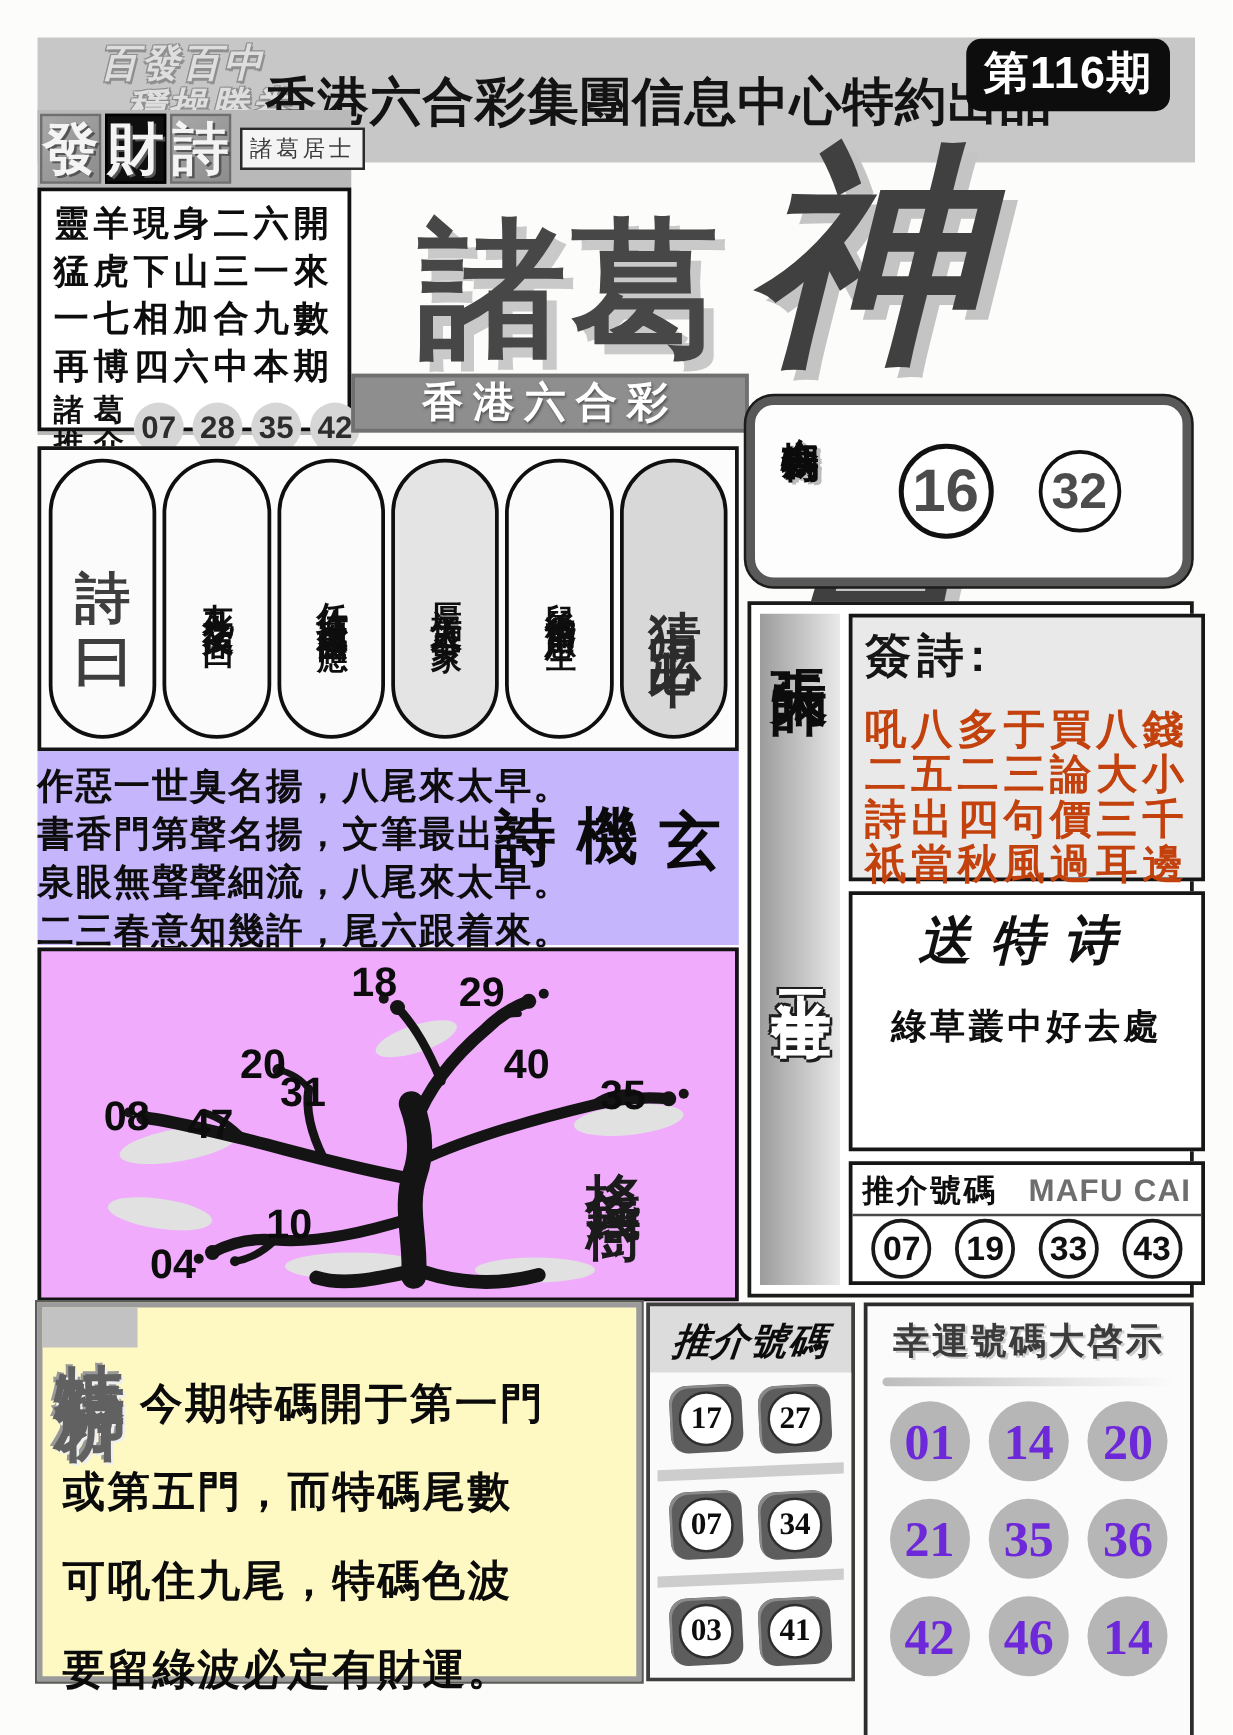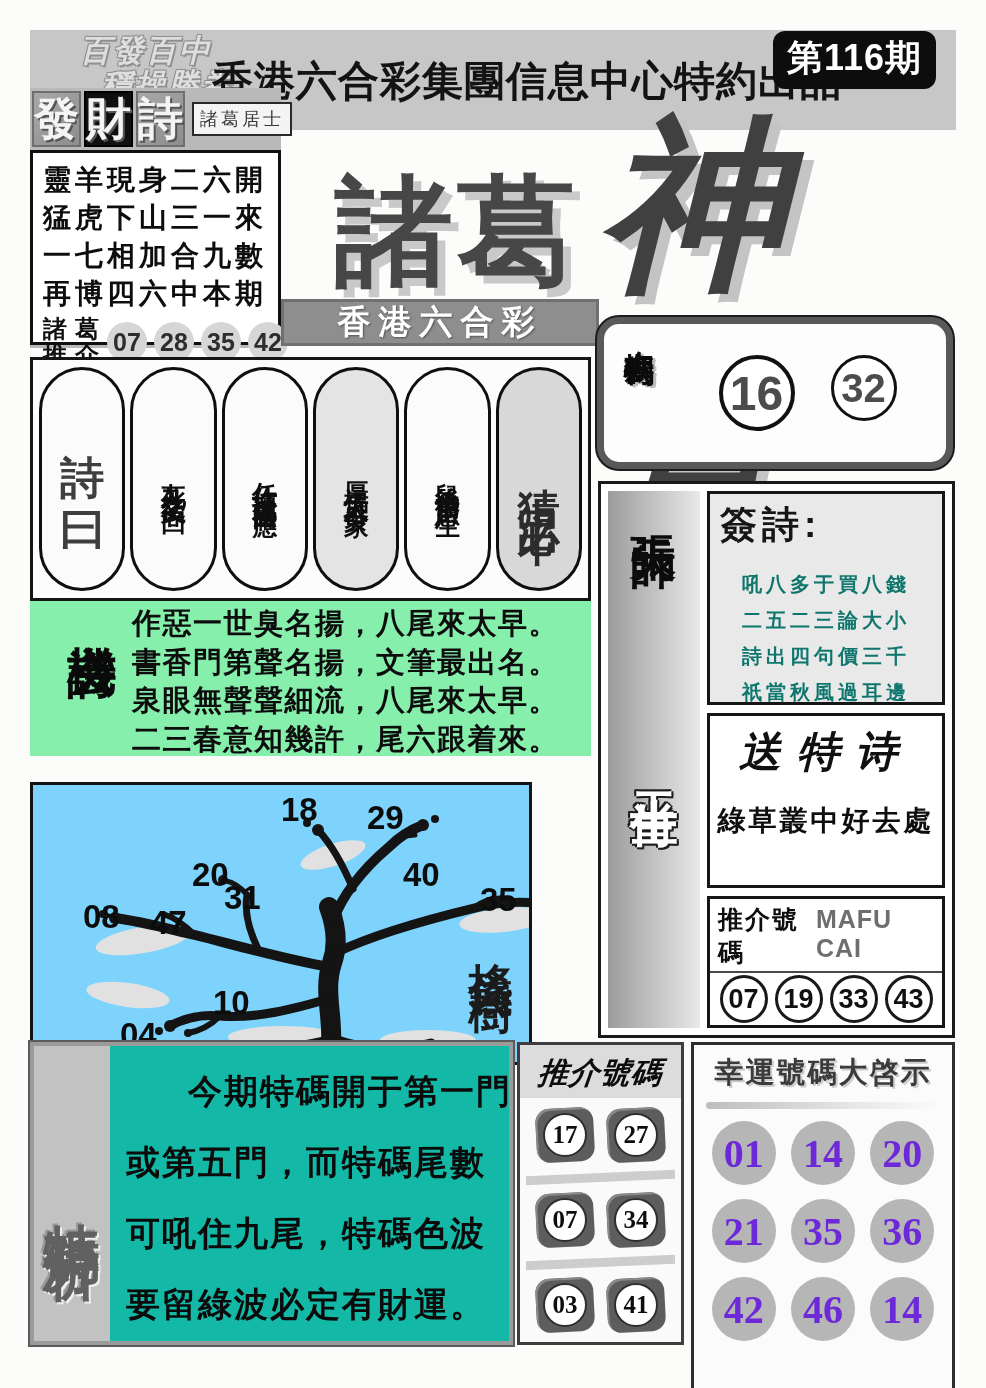--- a/index.html
+++ b/index.html
@@ -45,87 +45,87 @@
   
   .hk-bar { position:absolute; left:281px; top:299px; width:318px; height:47px; background:#8e8e8e;
       border:3px solid #707070; display:flex; align-items:center; justify-content:center; }
   .hk-bar span { color:#fff; font-weight:900; font-size:33px; letter-spacing:8px; text-shadow:1px 1px 2px #555; }
 
   
   .special { position:absolute; left:597px; top:317px; width:356px; height:152px; background:#fdfdfd;
       border:7px solid #595959; border-radius:22px; box-shadow:0 0 0 2px #1c1c1c; display:flex; align-items:center; }
   .special-label { writing-mode:vertical-rl; text-orientation:upright; font-size:30px; font-weight:900; color:#0b0b0b;
       letter-spacing:2px; margin:0 10px 0 14px; text-shadow:3px 2px 0 #bcbcbc; height:132px; }
-  .special-balls { flex:1; display:flex; align-items:flex-start; justify-content:center; gap:36px; }
+  .special-balls { flex:1; display:flex; align-items:center; justify-content:center; gap:36px; }
   .sp-ball { border-radius:50%; background:#fff; display:flex; align-items:center; justify-content:center; font-weight:700; color:#4c4c4c; }
   .sp-ball.b1 { width:76px; height:76px; border:4px solid #111; font-size:48px; }
   .sp-ball.b2 { width:66px; height:66px; border:3px solid #111; font-size:40px; }
 
   
   .shiyue { position:absolute; left:30px; top:357px; width:561px; height:244px; background:#fcfcfc;
       border:3px solid #151515; display:flex; gap:5px; padding:7px 6px; }
   .pill { flex:1; border:3px solid #0f0f0f; border-radius:46px; background:#fbfbfb; display:flex;
       align-items:center; justify-content:center; }
   .pill span { writing-mode:vertical-rl; text-orientation:upright; font-family:"Liberation Serif",serif;
       font-weight:700; font-size:25px; letter-spacing:5px; color:#0e0e0e; }
   .pill.label span { font-size:44px; color:#3e3e3e; letter-spacing:60px; font-weight:900; }
   .pill.shade { background:#e4e4e4; }
   .pill.big { background:#d8d8d8; }
   .pill.big span { font-size:42px; letter-spacing:12px; color:#2c2c2c; font-weight:900; }
 
   
-  .xuanji { position:absolute; left:30px; top:601px; width:561px; height:155px; display:flex; background:#86efac; }
+  .xuanji { position:absolute; left:30px; top:601px; width:561px; height:155px; display:flex; background:#c4b5fd;flex-direction:column; }
   .xuanji-label { writing-mode:vertical-rl; text-orientation:upright; font-size:49px; font-weight:900; color:#0a0a0a;
       margin:4px 6px 0 30px; letter-spacing:2px; }
   .xuanji-lines { flex:1; padding-top:3px; }
   .xuanji-line { font-family:"Liberation Serif",serif; font-weight:700; font-size:29px; color:#0d0d0d;
       line-height:38.5px; letter-spacing:1.5px; white-space:nowrap; }
 
   
-  .tree { position:absolute; left:30px; top:782px; width:502px; height:283px; border:3px solid #131313;
-      background:#7dd3fc; overflow:hidden; }
+  .tree { position:absolute; left:30px; top:758px; width:561px; height:283px; border:3px solid #131313;
+      background:#f0abfc; overflow:hidden; }
   .tree svg { position:absolute; left:0; top:0; }
   .tree-num { position:absolute; font-size:33px; font-weight:800; color:#0c0c0c; }
   .tree-caption { position:absolute; left:428px; top:142px; writing-mode:vertical-rl; text-orientation:upright;
       font-family:"Liberation Serif",serif; font-weight:800; font-size:44px; letter-spacing:14px; color:#1b1b1b; }
 
   
   .zodiac-wrap { position:absolute; left:598px; top:481px; width:357px; height:557px; border:3px solid #1a1a1a;
       background:#fff; display:flex; gap:7px; padding:7px; }
   .zodiac-strip { width:92px; background:linear-gradient(90deg,#9c9c9c 0%,#c6c6c6 55%,#e9e9e9 100%);
       display:flex; flex-direction:column; align-items:center; justify-content:space-between; padding:8px 0; }
   .zs { writing-mode:vertical-rl; text-orientation:upright; font-weight:900; }
   .zs.p1, .zs.p3 { font-size:46px; color:#0c0c0c; letter-spacing:4px; }
   .zs.p2 { font-size:48px; color:#ffffff; letter-spacing:2px;
       text-shadow:2px 0 0 #1e1e1e,-2px 0 0 #1e1e1e,0 2px 0 #1e1e1e,0 -2px 0 #1e1e1e,2px 2px 0 #1e1e1e,-2px -2px 0 #1e1e1e; }
   .zodiac-right { flex:1; display:flex; flex-direction:column; gap:8px; }
 
   .qianshi { border:3px solid #161616; background:#e9e9e9; padding:6px 10px 4px; height:214px; }
   .qianshi-title { font-size:37px; font-weight:900; color:#161616; letter-spacing:5px; margin-bottom:16px; }
-  .qianshi-line { font-family:"Liberation Serif",serif; font-weight:700; font-size:20px; line-height:36px;
-      letter-spacing:4px; color:#0f766e; white-space:nowrap;text-align:center; }
+  .qianshi-line { font-family:"Liberation Serif",serif; font-weight:700; font-size:33px; line-height:36px;
+      letter-spacing:4px; color:#c2410c; white-space:nowrap; }
 
   .songteshi { border:3px solid #161616; background:#fff; height:208px; text-align:center; padding-top:8px; }
   .songteshi-title { font-family:"Liberation Serif",serif; font-style:italic; font-weight:800; font-size:42px;
       letter-spacing:16px; color:#101010; }
   .songteshi-line { font-family:"Liberation Serif",serif; font-weight:700; font-size:28px; letter-spacing:3px;
       color:#0e0e0e; margin-top:22px; white-space:nowrap; }
   .songteshi-line + .songteshi-line { margin-top:18px; }
 
   .mafu { border:3px solid #161616; background:#fff; flex:1; display:flex; flex-direction:column; }
   .mafu-head { display:flex; align-items:baseline; padding:4px 8px 2px; border-bottom:2px solid #4a4a4a; }
   .mafu-label { font-size:25px; font-weight:900; color:#0e0e0e; letter-spacing:2px; }
   .mafu-brand { margin-left:auto; font-size:25px; font-weight:800; color:#6e6e6e; letter-spacing:1px; }
   .mafu-balls { flex:1; display:flex; align-items:center; justify-content:space-around; padding:2px 6px; }
   .mafu-ball { width:48px; height:48px; border-radius:50%; border:3px solid #191919; background:#fff;
       display:flex; align-items:center; justify-content:center; font-size:27px; font-weight:800; color:#101010; }
 
   
   .analysis { position:absolute; left:30px; top:1042px; width:483px; height:303px; border:4px solid #9b9b9b;
-      box-shadow:0 0 0 2px #5b5b5b; background:#14b8a6; display:flex; }
+      box-shadow:0 0 0 2px #5b5b5b; background:#fef9c3; display:flex;flex-direction:column; }
   .analysis-strip { width:76px; background:#c2c2c2; display:flex; align-items:center; justify-content:center; }
   .analysis-strip span { writing-mode:vertical-rl; text-orientation:upright; font-size:56px; font-weight:900;
       color:#616161; letter-spacing:8px; text-shadow:2px 2px 0 #efefef,-2px -2px 0 #989898; }
   .analysis-body { flex:1; padding:10px 6px 0 16px; }
   .analysis-line { font-family:"Liberation Serif",serif; font-weight:700; font-size:34px; color:#0b0b0b;
       line-height:71px; letter-spacing:2px; white-space:nowrap; }
   .analysis-line.indent { text-indent:62px; }
 
   .tuijie { position:absolute; left:517px; top:1042px; width:167px; height:303px; border:3px solid #3e3e3e;
       background:#dcdcdc; display:flex; flex-direction:column; }

